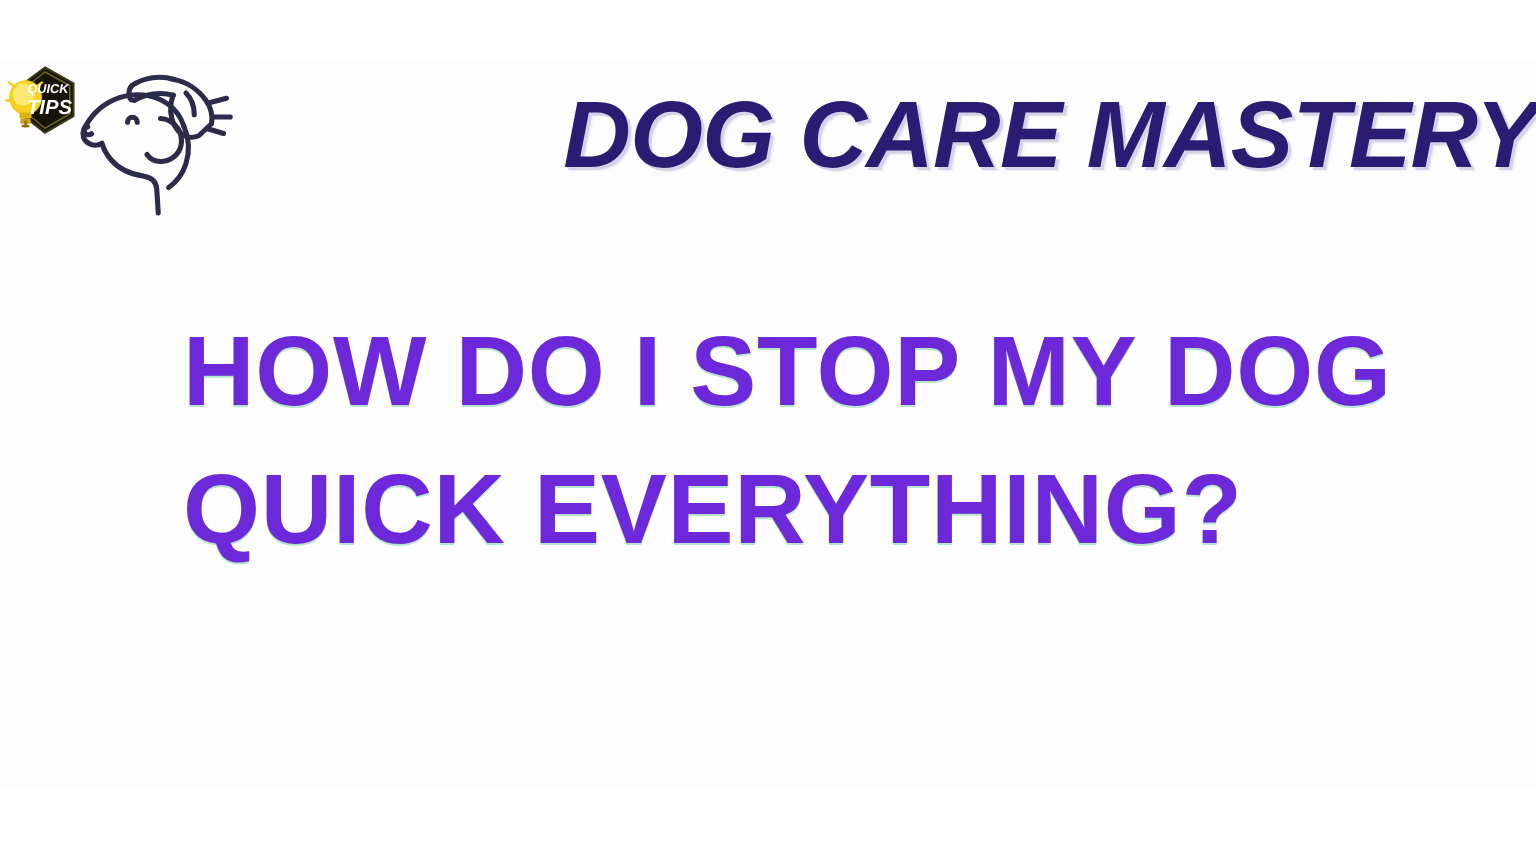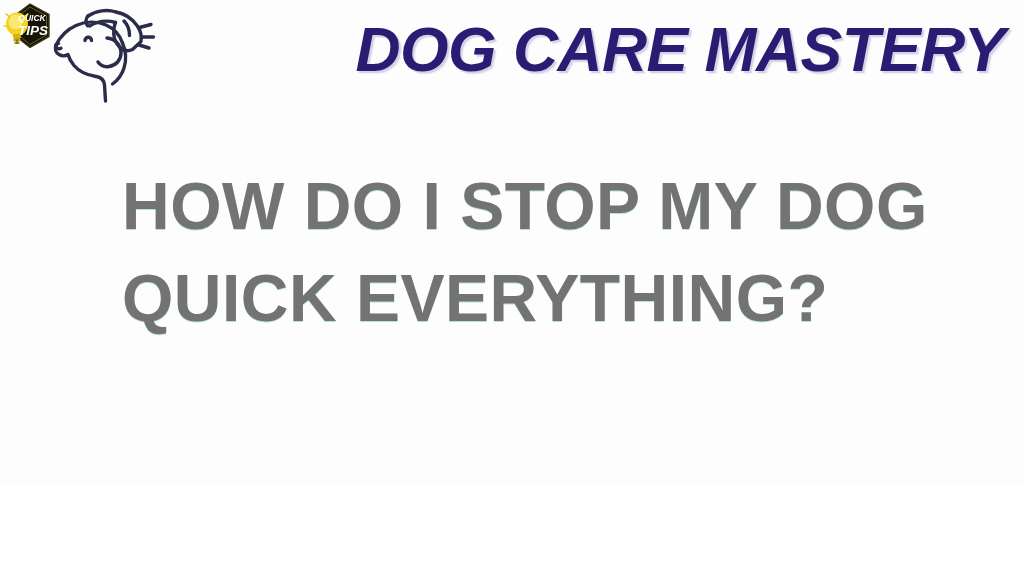--- a/index.html
+++ b/index.html
@@ -11,20 +11,21 @@
     height: 576px;
     background: #ffffff;
     font-family: "Liberation Sans", sans-serif;
     overflow: hidden;
   }
   .slide {
     position: relative;
     width: 1024px;
     height: 485px;
     background: #fdfdfd;
+    margin-top: 41px;
   }
 
   
   .brand-cluster {
     position: absolute;
     left: 0px;
     top: 0px;
     width: 200px;
     height: 110px;
   }
@@ -41,21 +42,21 @@
     position: absolute;
     left: 52px;
     top: 2px;
     width: 115px;
     height: 104px;
   }
 
   
   .header-title {
     position: absolute;
-    left: 500px;
+    left: 520px;
     top: 8px;
     width: 505px;
     height: 82px;
     display: flex;
     align-items: center;
     justify-content: flex-end;
   }
   .header-title-text {
     font-family: "Liberation Sans", sans-serif;
     font-size: 63px;
@@ -78,21 +79,21 @@
     left: 122px;
     top: 160px;
     width: 790px;
   }
   .heading-line {
     font-family: "Liberation Sans", sans-serif;
     font-size: 66px;
     line-height: 92px;
     font-weight: bold;
     letter-spacing: 0.5px;
-    color: #737373;
+    color: #6d28d9;
     white-space: nowrap;
     text-shadow: 0 1px 0 rgba(16,180,94,0.30);
   }
 </style>
 </head>
 <body>
 
 <div class="slide">
 
   <div class="brand-cluster">

